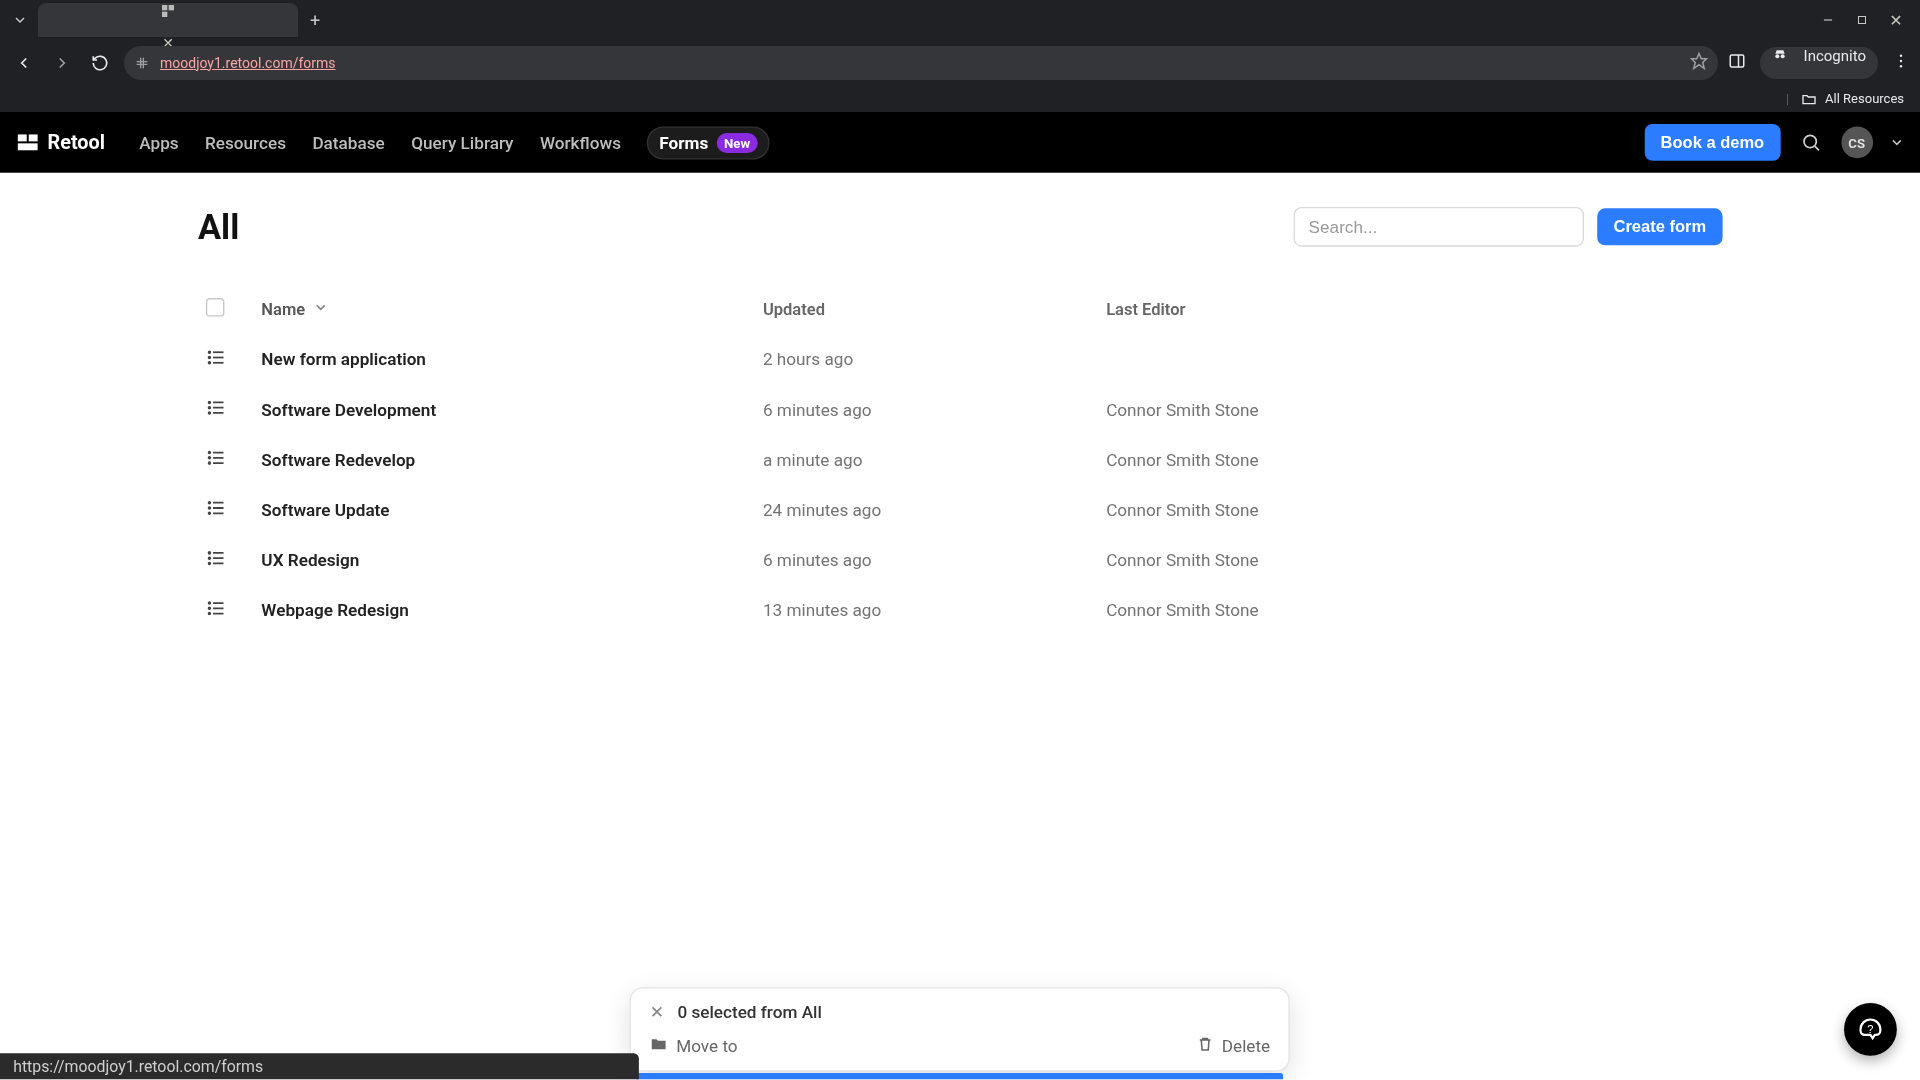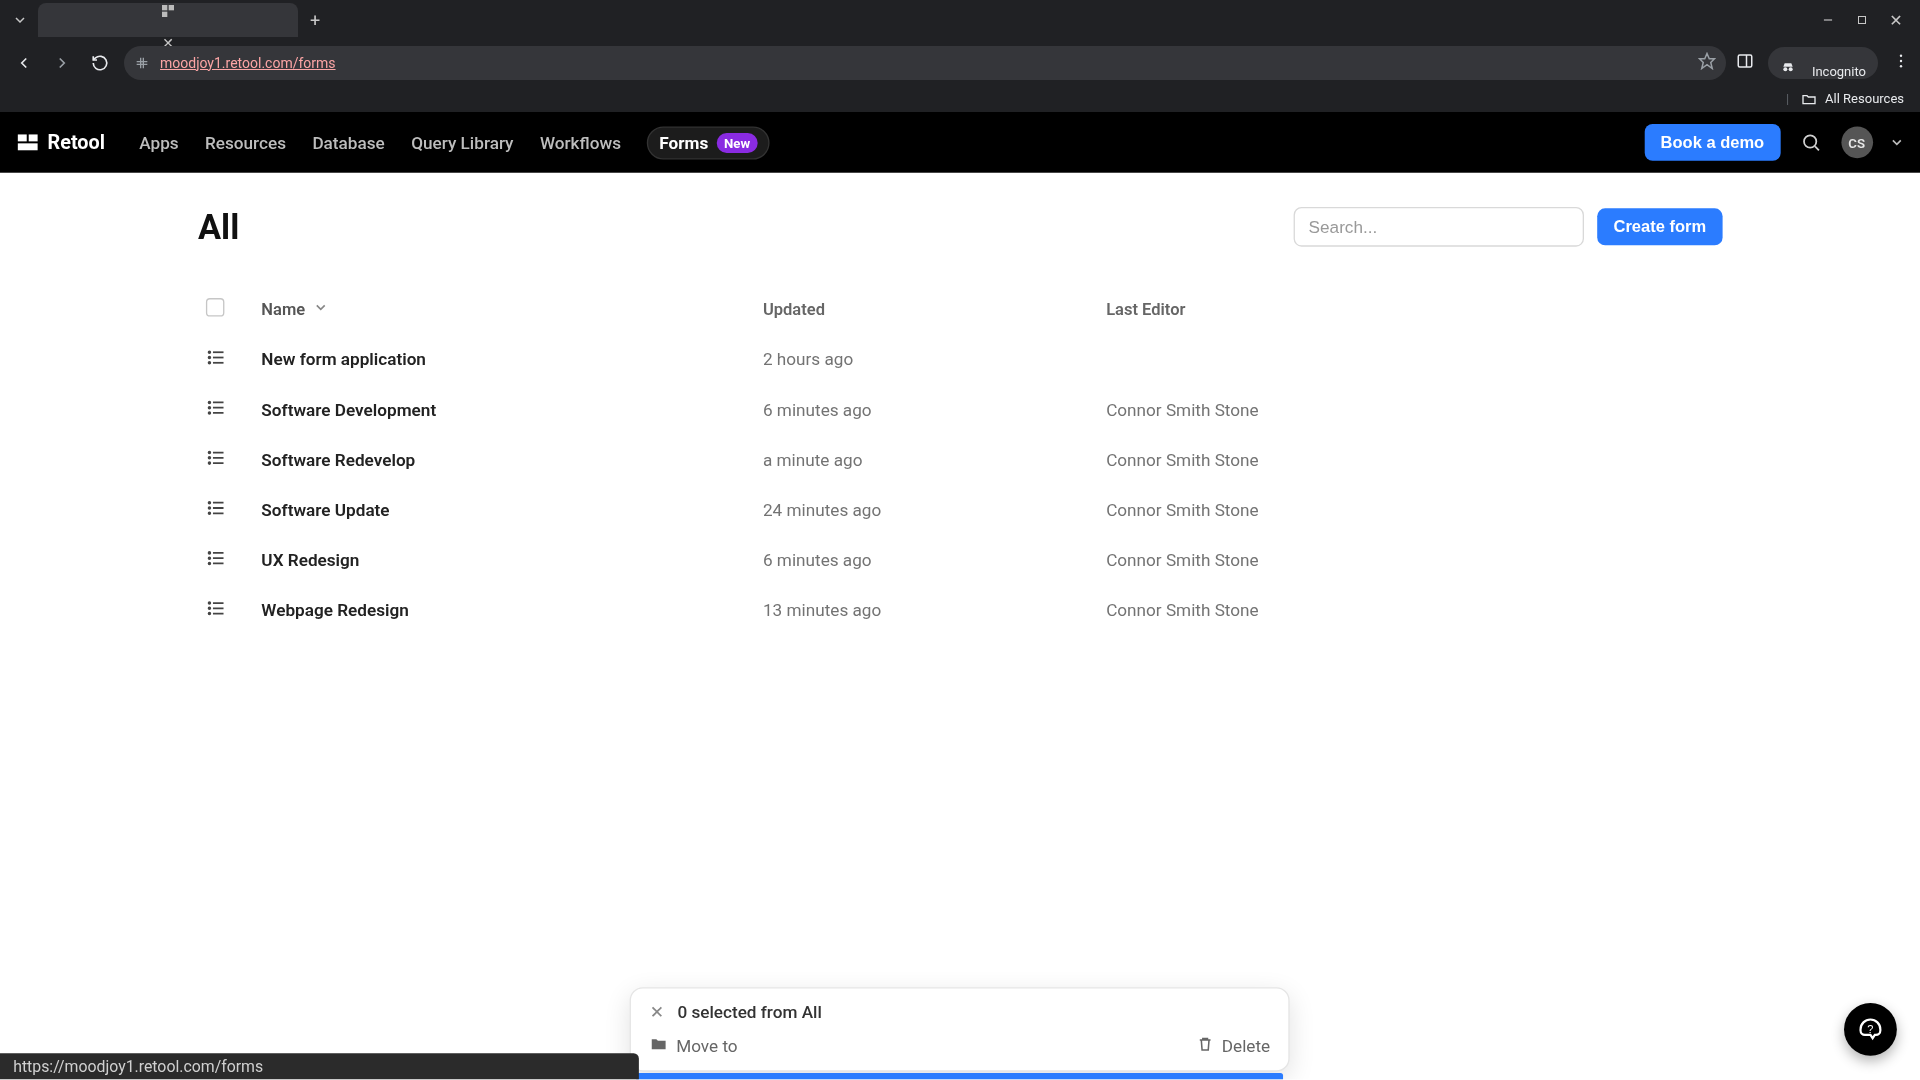--- a/index.html
+++ b/index.html
@@ -68,21 +68,21 @@
     flex:1; height:34px; background:#35363a; border-radius:17px;
     display:flex; align-items:center; padding:0 10px; gap:10px;
     color:#e8eaed; font-size:14px;
   }
   .site-info { color:#9aa0a6; display:flex; align-items:center;}
   .addr-bar .url { flex:1; color:#fca5a5;text-decoration:underline; }
   .addr-bar .star { color:#9aa0a6; }
   .right-icons { display:flex; align-items:center; gap:14px; color:#e8eaed; }
   .incognito-pill {
     background:#35363a; border-radius:16px; height:32px; padding:0 12px;
-    display:flex; align-items:flex-end; gap:16px; color:#e8eaed; font-size:13px;
+    display:flex; align-items:flex-start; gap:16px; color:#e8eaed; font-size:15px;
   }
   .bookmarks-row {
     height: 27px;
     display:flex; align-items:center; justify-content:flex-end;
     padding-right:16px; color:#e8eaed; font-size:13px; gap:8px;
   }
   .bookmarks-row .divider { color:#5f6368; margin-right:4px;}
   .bookmarks-row .folder-icon { display:flex;align-items:center;}
 
   

